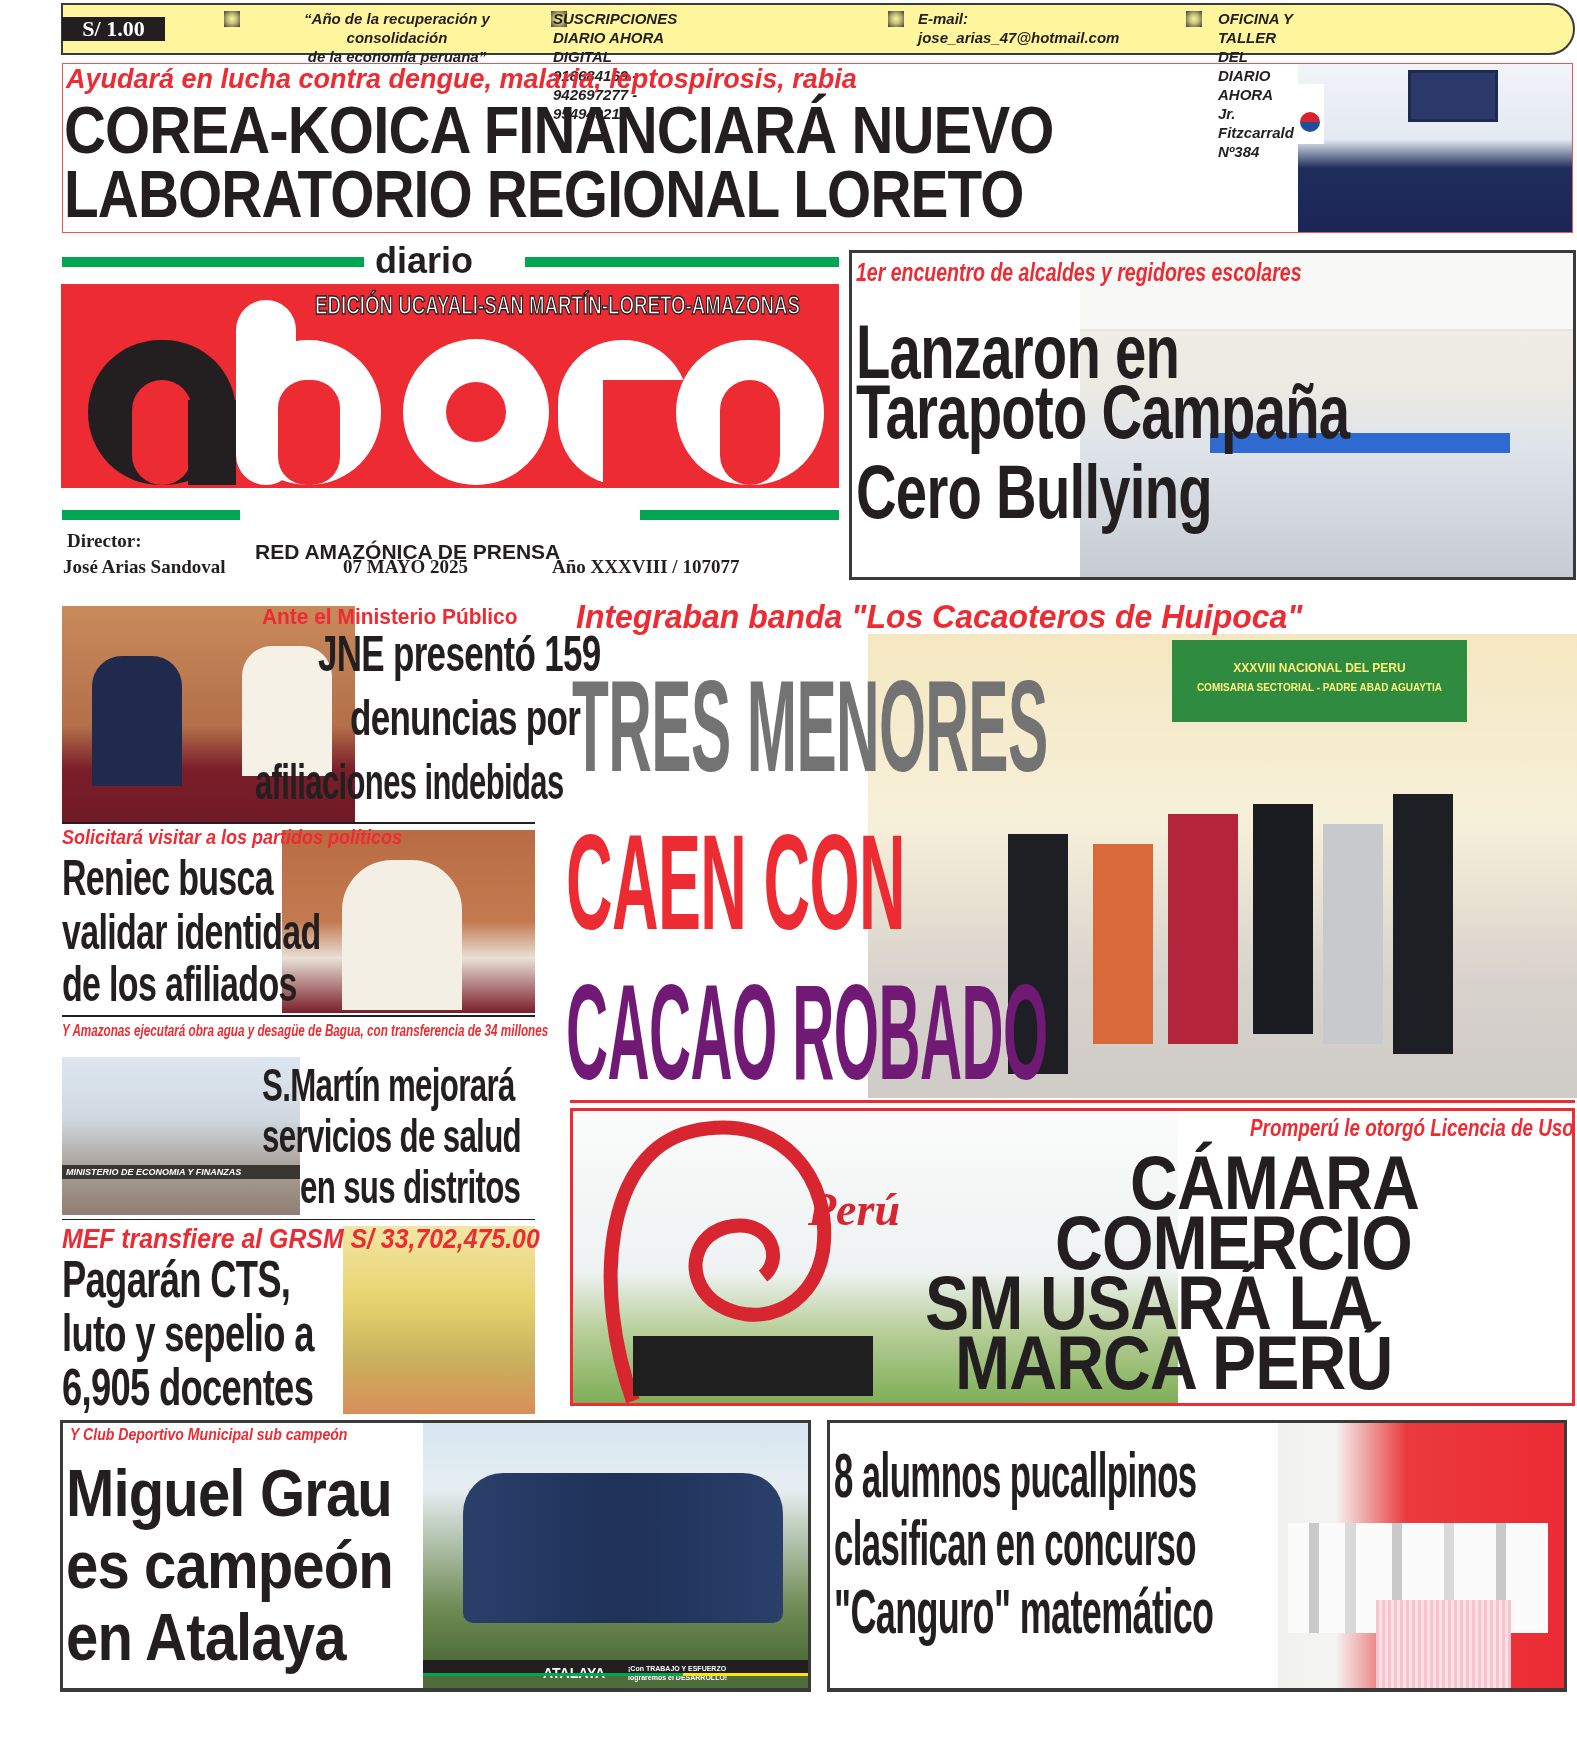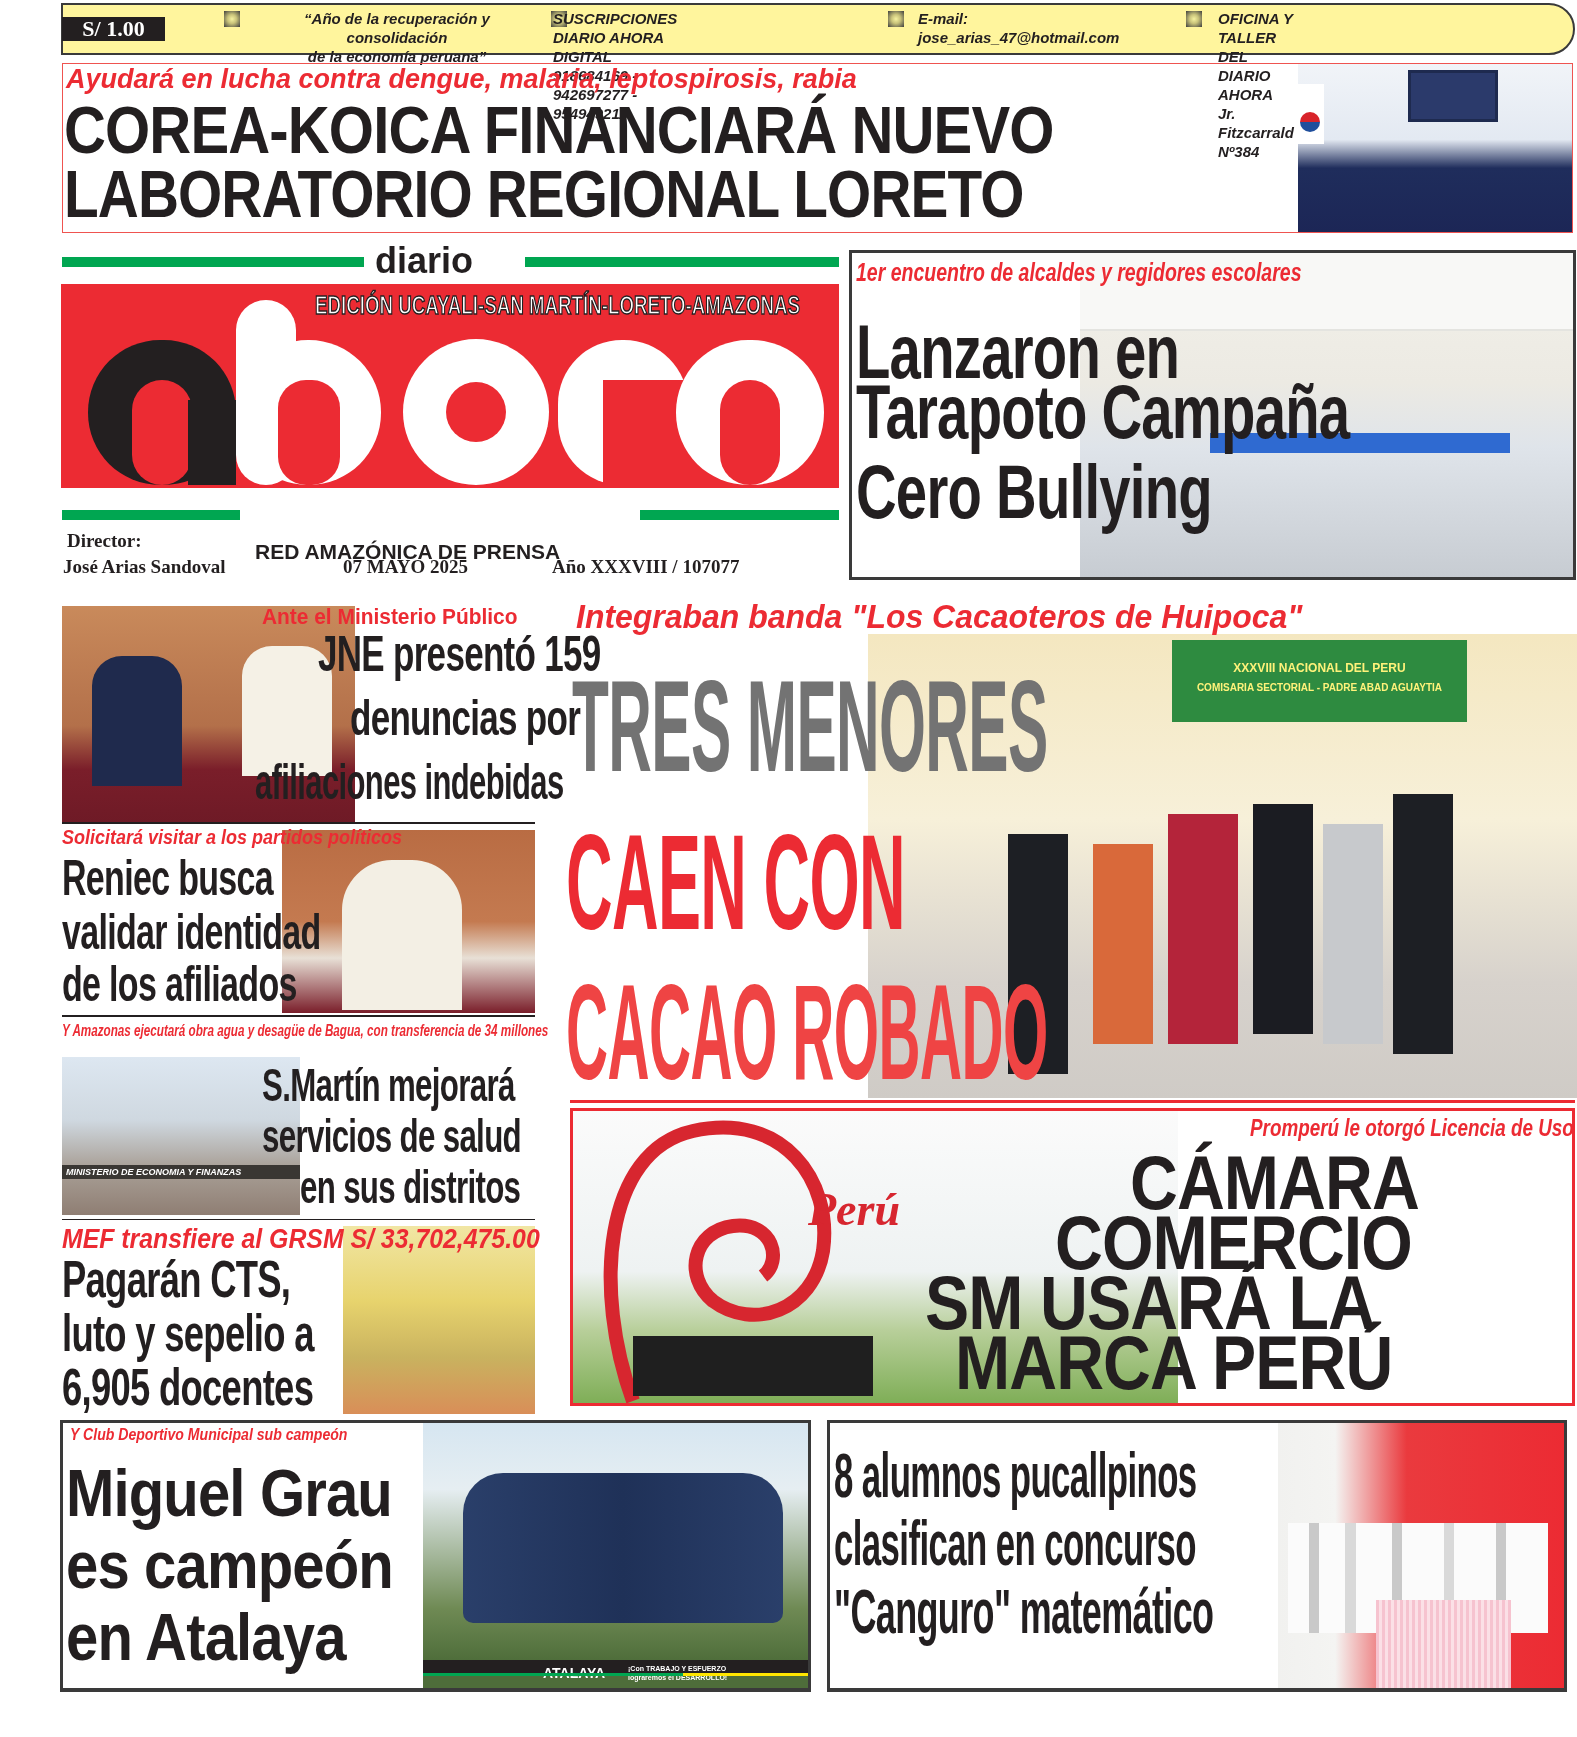--- a/index.html
+++ b/index.html
@@ -57,21 +57,21 @@
   #mef-kicker { left: 62px; top: 1224px; font-size: 27px; }
   #mef-photo { left: 343px; top: 1226px; width: 192px; height: 188px; background: linear-gradient(180deg,#f1e6a4 0%,#e7d36d 40%, #c9b25f 70%, #d98e58 100%); }
   .mef-hl { left: 62px; font-size: 52px; line-height: 55px; }
 
   
   #tres-kicker { left: 576px; top: 597px; font-size: 34px; }
   #tres-photo { left: 868px; top: 634px; width: 709px; height: 464px; background: linear-gradient(180deg,#f4e7c0 0%,#f7f0d9 40%, #d7d2cc 75%, #cfcbc6 100%); }
   #tres-sign { left: 1172px; top: 640px; width: 295px; height: 82px; background: #2e8b40; color: #fff27a; font-weight: bold; font-size: 12px; text-align: center; padding-top: 18px; line-height: 20px; }
   #tres-h1 { left: 572px; top: 645px; font-size: 104px; line-height: 130px; color: #737373; }
   #tres-h2 { left: 566px; top: 795px; font-size: 104px; line-height: 135px; color: #ec2b33; }
-  #tres-h3 { left: 566px; top: 945px; font-size: 104px; line-height: 135px; color: #ef4444; text-align: right; }
+  #tres-h3 { left: 566px; top: 945px; font-size: 104px; line-height: 135px; color: #701a75; text-align: right; }
   #tres-rule { left: 570px; top: 1100px; width: 1005px; height: 3px; background: #ec2b33; }
 
   
   #peru-box { left: 570px; top: 1108px; width: 1005px; height: 298px; border: 3px solid #ec2b33; }
   #peru-photo { left: 573px; top: 1111px; width: 605px; height: 292px; background: linear-gradient(180deg,#fbfbfb 0%,#eef2f2 55%, #b8cf9a 75%, #7fae57 100%); }
   #peru-kicker { left: 1250px; top: 1115px; font-size: 23px; }
 
   
   #grau-box { left: 60px; top: 1420px; width: 751px; height: 272px; border: 3px solid #3a3a3a; border-right-width: 4px; border-bottom-width: 4px; }
   #grau-photo { left: 423px; top: 1423px; width: 385px; height: 265px; background: linear-gradient(180deg,#d6e6f1 0%,#e6eef2 25%, #6f8a54 70%, #4e6d3a 90%); }

